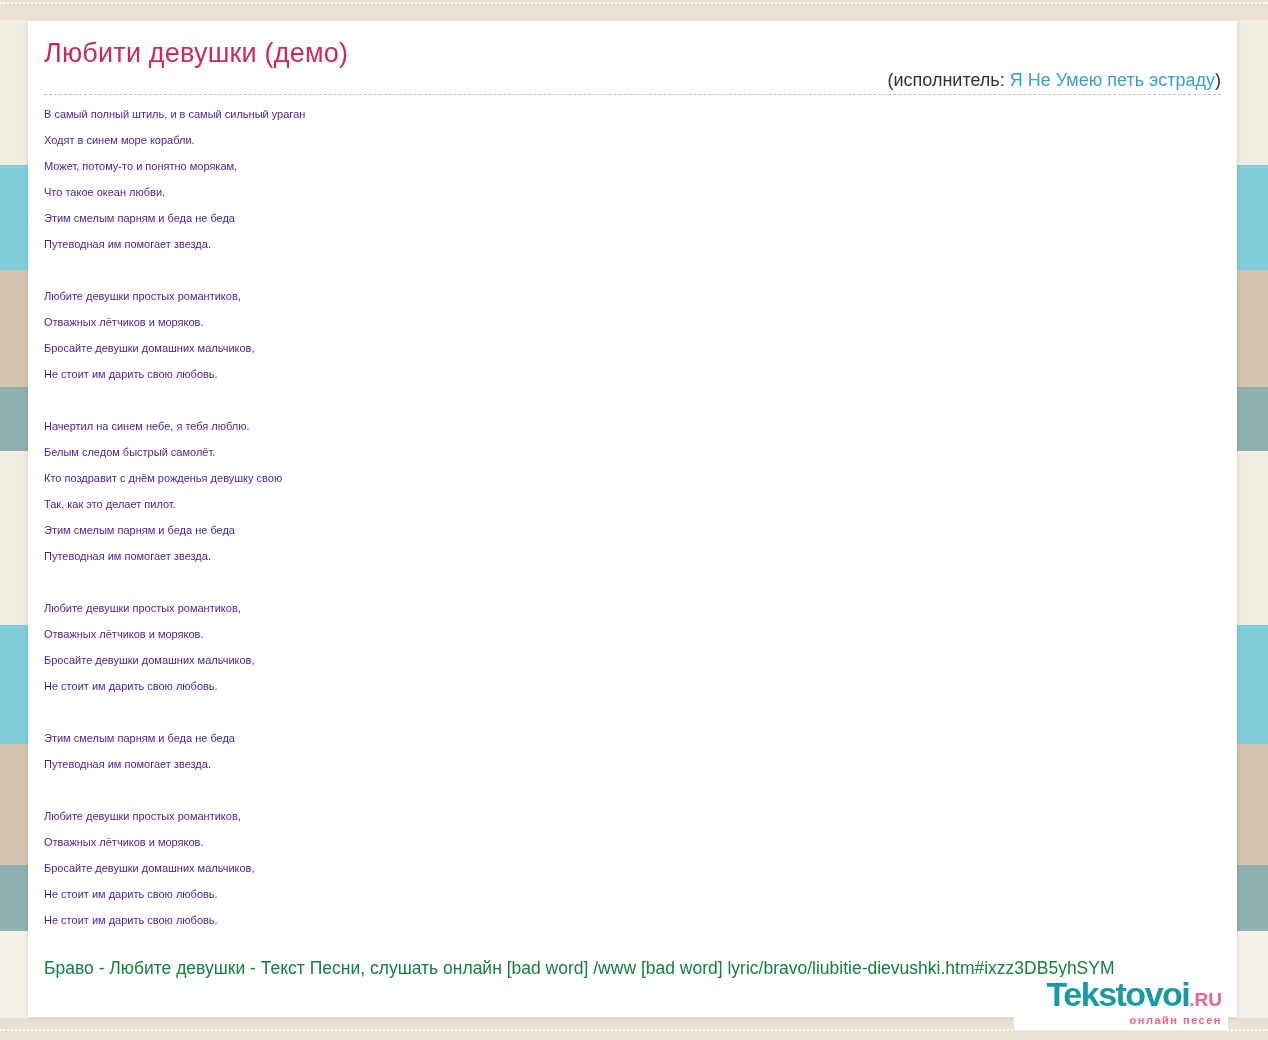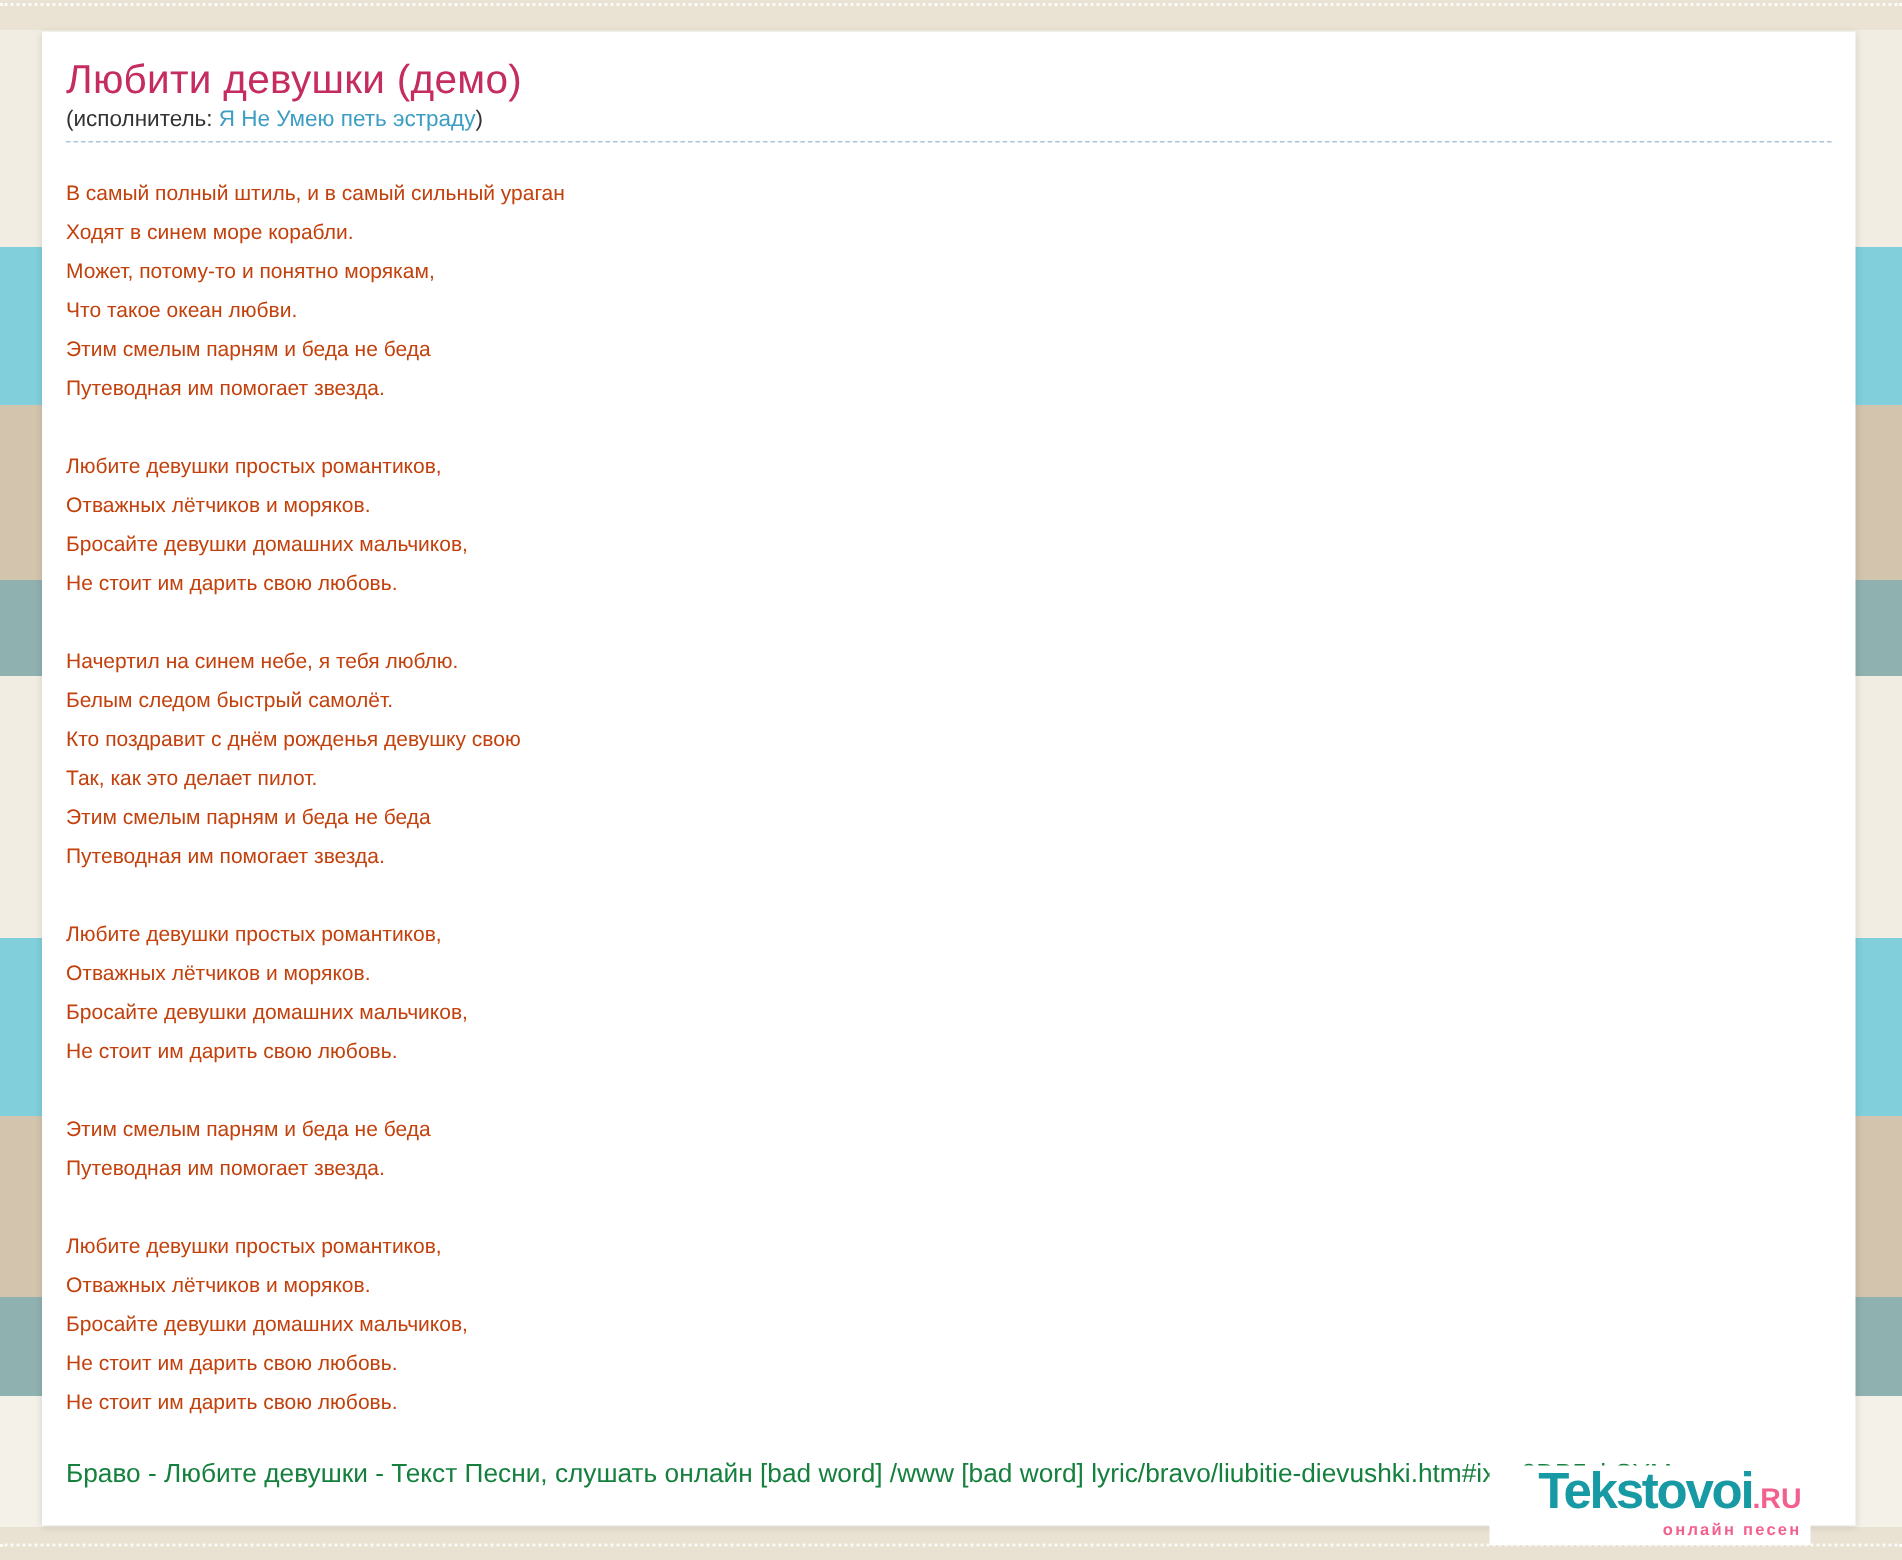--- a/index.html
+++ b/index.html
@@ -43,51 +43,52 @@
 
   .page-title {
     font-size: 27px;
     line-height: 31px;
     font-weight: normal;
     color: #c52c61;
     letter-spacing: 0.2px;
   }
 
   .artist-line {
-    font-size: 15px;
+    font-size: 18px;
     line-height: 18px;
     color: #333333;
     padding: 2px 0 5px 0;
     border-bottom: 1px dashed #a9c4d8;
+    text-align: right;
   }
   .artist-link {
     color: #3d9ec4;
     text-decoration: none;
     cursor: pointer;
   }
 
   .lyrics {
-    margin-top: 20px;
-    font-size: 14px;
+    margin-top: 6px;
+    font-size: 11px;
     line-height: 26px;
-    color: #c2410c;
+    color: #4c1d95;
     white-space: pre-line;
   }
 
   .footer-line {
     margin-top: 22px;
     font-size: 17.5px;
     line-height: 26px;
     color: #15803d;
     white-space: nowrap;
   }
 
   .logo {
     position: absolute;
-    left: 993px; top: 977px;
+    left: 1014px; top: 977px;
     width: 214px; height: 53px;
     background: #ffffff;
     text-align: right;
     padding: 1px 6px 0 4px;
     cursor: pointer;
   }
   .logo-main { line-height: 32px; white-space: nowrap; }
   .logo-brand {
     color: #179aa3;
     font-size: 34px;

